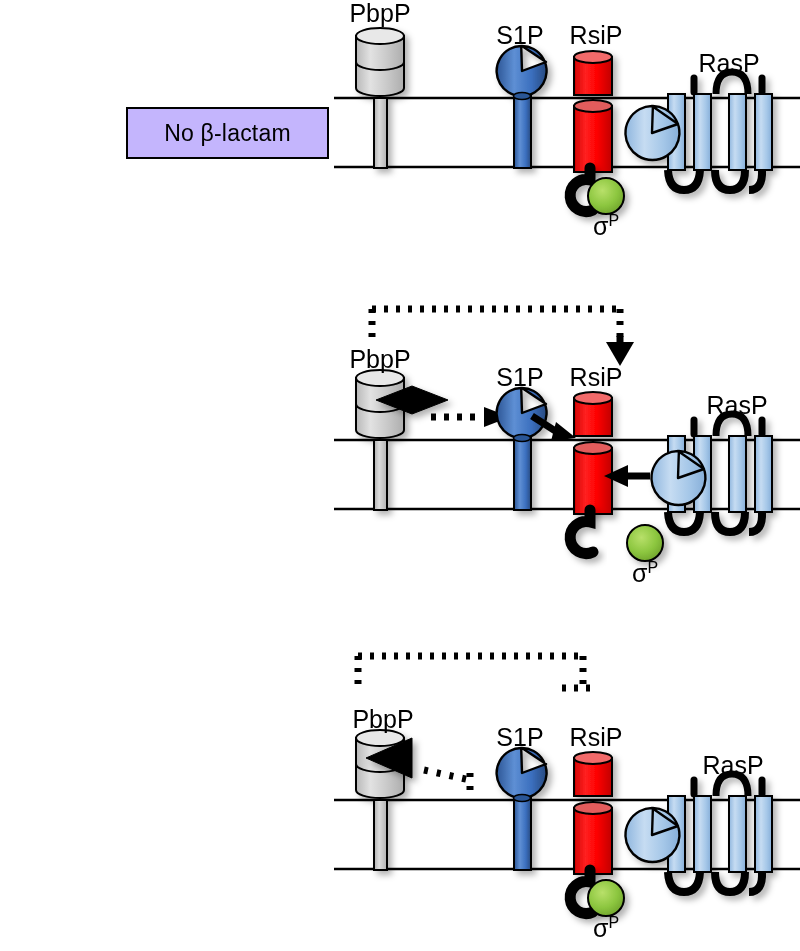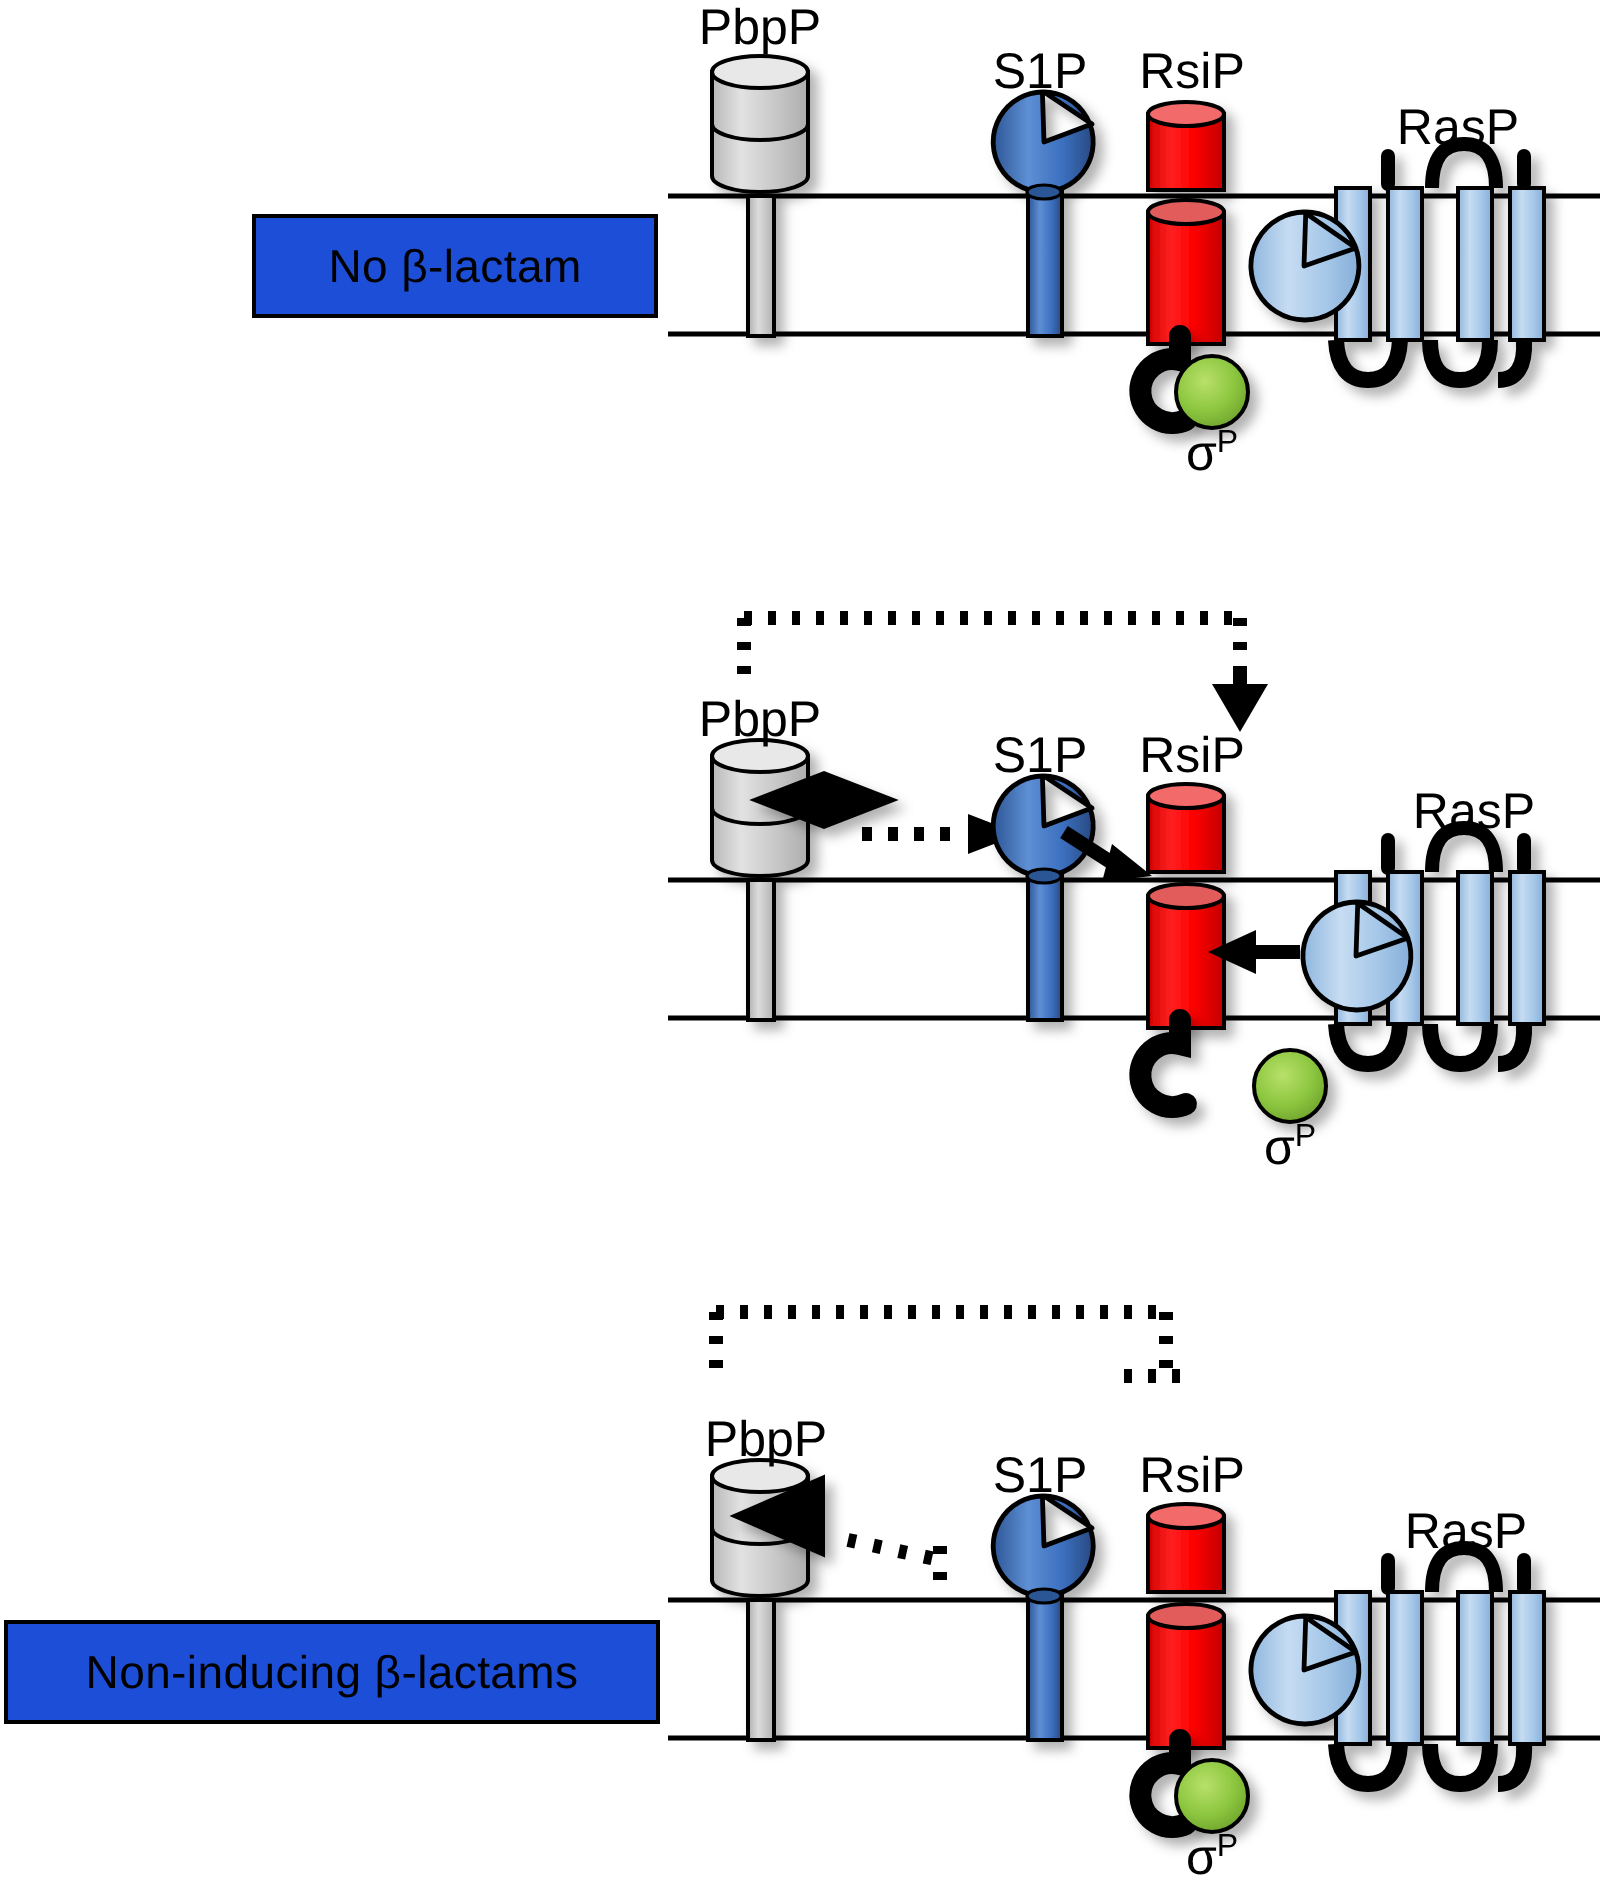--- a/index.html
+++ b/index.html
@@ -1,20 +1,20 @@
 <!DOCTYPE html>
 <html><head>
 <meta charset="utf-8">
 <style>
   html,body{margin:0;padding:0;background:#ffffff;}
   body{width:800px;height:951px;position:relative;
        font-family:"Liberation Sans", sans-serif;
        -webkit-font-smoothing:antialiased;}
   .panel{position:absolute;left:0;width:800px;}
-  .cond-box{position:absolute;border:2px solid #000;background:#1d4ed8;
+  .cond-box{position:absolute;border:2px solid #000;background:#c4b5fd;
             box-sizing:border-box;display:flex;align-items:center;
             justify-content:center;}
   .cond-box span{font-size:23px;color:#000;white-space:nowrap;
                  letter-spacing:.2px;}
   svg{position:absolute;left:0;top:0;overflow:visible;}
   .lbl{font-family:"Liberation Sans", sans-serif;font-size:25px;fill:#000;}
   .sig{font-family:"Liberation Sans", sans-serif;font-size:25px;fill:#000;}
   .sup{font-size:16px;}
 </style>
 </head>
@@ -220,23 +220,20 @@
       <rect x="755" y="146" width="17" height="76" fill="url(#lbCyl)" stroke="#000" stroke-width="2"></rect>
 
       <path d="M678,188 m0,-27 a27,27 0 1 0 0.9,0 L678,188 L704,179 Z" fill="url(#lbCyl)" stroke="#000" stroke-width="2.4" stroke-linejoin="round"></path>
     </g>
     <text class="lbl" x="737" y="124" text-anchor="middle">RasP</text>
   </svg>
 </div>
 
 <div class="panel" style="top:640px;height:311px;">
 
-  <div class="cond-box" style="left:2px;top:170px;width:328px;height:52px;">
-    <span>Non-inducing β-lactams</span>
-  </div>
 
   <svg width="800" height="311">
 
     <g>
       <rect x="334" y="160" width="466" height="69" fill="#ffffff"></rect>
       <line x1="334" y1="160" x2="800" y2="160" stroke="#000" stroke-width="2.4"></line>
       <line x1="334" y1="229" x2="800" y2="229" stroke="#000" stroke-width="2.4"></line>
     </g>
 
     <g>

